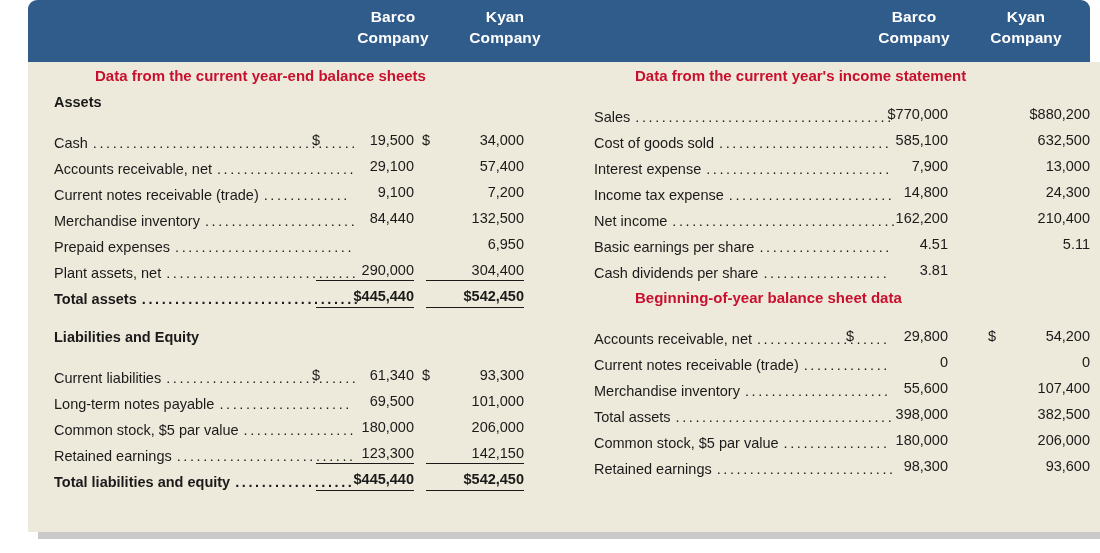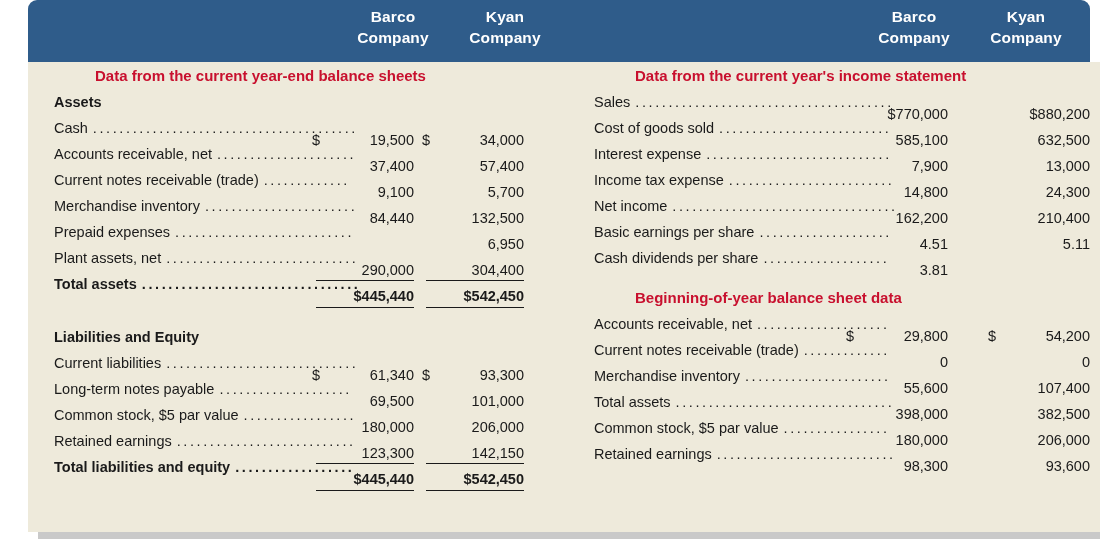--- a/index.html
+++ b/index.html
@@ -109,21 +109,21 @@
     color: #1a1a1a;
   }
 
   .label {
     position: absolute;
     left: 26px;
     top: 0;
     display: flex;
     align-items: baseline;
   }
-  .label .txt { flex: 0 0 auto; }
+  .label .txt { flex: 0 0 auto; margin-top: 15px; }
   .label .leader {
     flex: 0 0 auto;
     letter-spacing: 2.6px;
     color: #1a1a1a;
     padding-left: 5px;
     overflow: hidden;
     font-size: 14.5px;
   }
 
   .val {
@@ -205,30 +205,30 @@
             <span class="leader">........................................</span>
           </div>
           <div class="val v1"><span class="cur">$</span><span class="num">19,500</span></div>
           <div class="val v2"><span class="cur">$</span><span class="num">34,000</span></div>
         </div>
         <div class="row">
           <div class="label">
             <span class="txt">Accounts receivable, net</span>
             <span class="leader">.....................</span>
           </div>
-          <div class="val v1"><span class="num">37,400</span></div>
+          <div class="val v1"><span class="num">29,100</span></div>
           <div class="val v2"><span class="num">57,400</span></div>
         </div>
         <div class="row">
           <div class="label">
             <span class="txt">Current notes receivable (trade)</span>
             <span class="leader">.............</span>
           </div>
           <div class="val v1"><span class="num">9,100</span></div>
-          <div class="val v2"><span class="num">5,700</span></div>
+          <div class="val v2"><span class="num">7,200</span></div>
         </div>
         <div class="row">
           <div class="label">
             <span class="txt">Merchandise inventory</span>
             <span class="leader">.......................</span>
           </div>
           <div class="val v1"><span class="num">84,440</span></div>
           <div class="val v2"><span class="num">132,500</span></div>
         </div>
         <div class="row">

